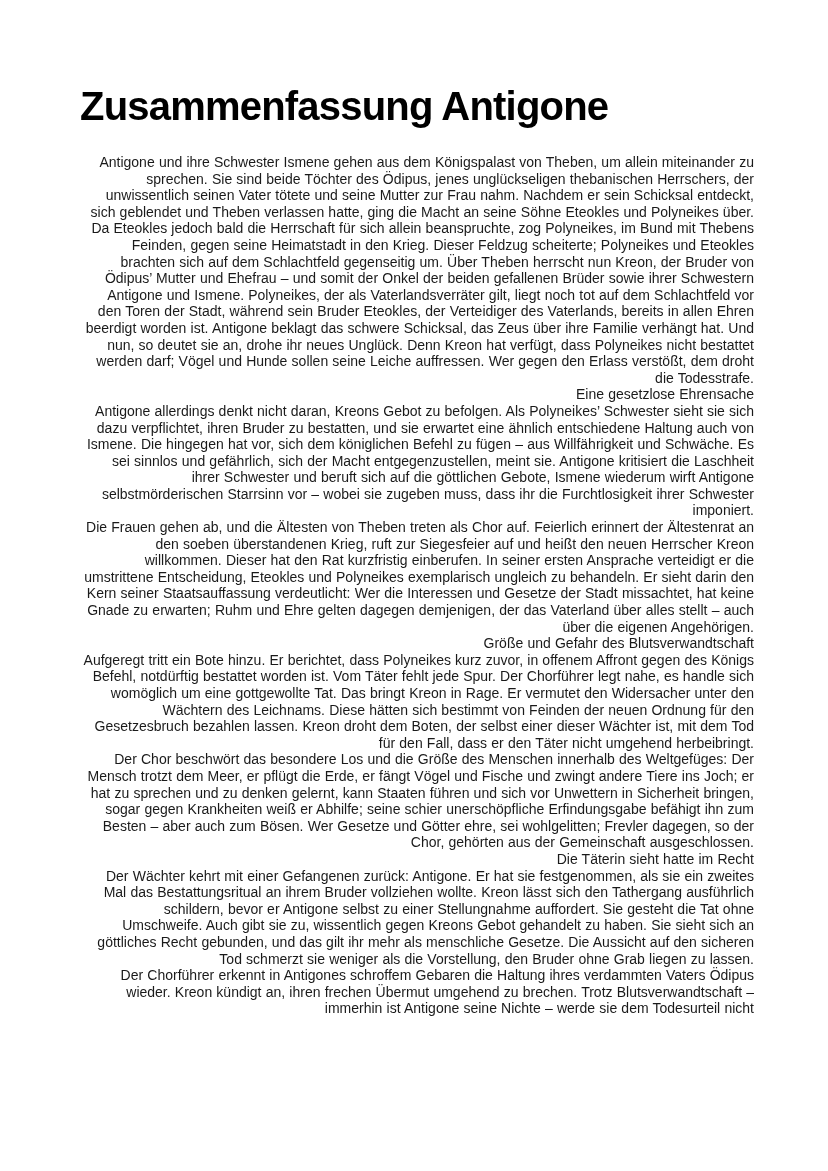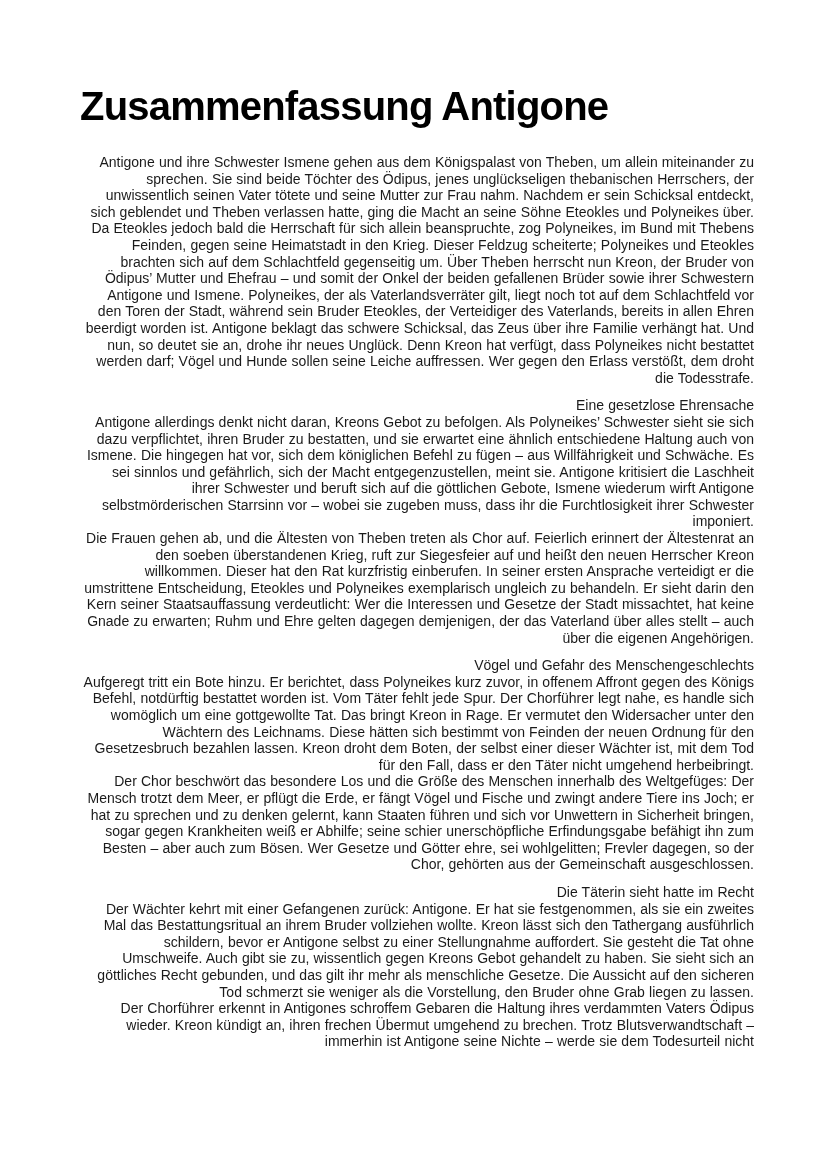--- a/index.html
+++ b/index.html
@@ -28,33 +28,32 @@
   }
   .doc-body p {
     margin: 0;
     font-size: 14px;
     line-height: 16.6px;
     text-align: right;
     word-spacing: 0.3px;
   }
   .doc-body p.heading {
     font-weight: 400; 
-    margin-top: 11px;
   }
 </style>
 </head>
 <body>
 
 <div class="page">
   <h1 class="doc-title">Zusammenfassung Antigone</h1>
   <div class="doc-body">
       <p class="body">Antigone und ihre Schwester Ismene gehen aus dem Königspalast von Theben, um allein miteinander zu sprechen. Sie sind beide Töchter des Ödipus, jenes unglückseligen thebanischen Herrschers, der unwissentlich seinen Vater tötete und seine Mutter zur Frau nahm. Nachdem er sein Schicksal entdeckt, sich geblendet und Theben verlassen hatte, ging die Macht an seine Söhne Eteokles und Polyneikes über. Da Eteokles jedoch bald die Herrschaft für sich allein beanspruchte, zog Polyneikes, im Bund mit Thebens Feinden, gegen seine Heimatstadt in den Krieg. Dieser Feldzug scheiterte; Polyneikes und Eteokles brachten sich auf dem Schlachtfeld gegenseitig um. Über Theben herrscht nun Kreon, der Bruder von Ödipus’ Mutter und Ehefrau – und somit der Onkel der beiden gefallenen Brüder sowie ihrer Schwestern Antigone und Ismene. Polyneikes, der als Vaterlandsverräter gilt, liegt noch tot auf dem Schlachtfeld vor den Toren der Stadt, während sein Bruder Eteokles, der Verteidiger des Vaterlands, bereits in allen Ehren beerdigt worden ist. Antigone beklagt das schwere Schicksal, das Zeus über ihre Familie verhängt hat. Und nun, so deutet sie an, drohe ihr neues Unglück. Denn Kreon hat verfügt, dass Polyneikes nicht bestattet werden darf; Vögel und Hunde sollen seine Leiche auffressen. Wer gegen den Erlass verstößt, dem droht die Todesstrafe.</p>
       <p class="heading">Eine gesetzlose Ehrensache</p>
       <p class="body">Antigone allerdings denkt nicht daran, Kreons Gebot zu befolgen. Als Polyneikes’ Schwester sieht sie sich dazu verpflichtet, ihren Bruder zu bestatten, und sie erwartet eine ähnlich entschiedene Haltung auch von Ismene. Die hingegen hat vor, sich dem königlichen Befehl zu fügen – aus Willfährigkeit und Schwäche. Es sei sinnlos und gefährlich, sich der Macht entgegenzustellen, meint sie. Antigone kritisiert die Laschheit ihrer Schwester und beruft sich auf die göttlichen Gebote, Ismene wiederum wirft Antigone selbstmörderischen Starrsinn vor – wobei sie zugeben muss, dass ihr die Furchtlosigkeit ihrer Schwester imponiert.</p>
       <p class="body">Die Frauen gehen ab, und die Ältesten von Theben treten als Chor auf. Feierlich erinnert der Ältestenrat an den soeben überstandenen Krieg, ruft zur Siegesfeier auf und heißt den neuen Herrscher Kreon willkommen. Dieser hat den Rat kurzfristig einberufen. In seiner ersten Ansprache verteidigt er die umstrittene Entscheidung, Eteokles und Polyneikes exemplarisch ungleich zu behandeln. Er sieht darin den Kern seiner Staatsauffassung verdeutlicht: Wer die Interessen und Gesetze der Stadt missachtet, hat keine Gnade zu erwarten; Ruhm und Ehre gelten dagegen demjenigen, der das Vaterland über alles stellt – auch über die eigenen Angehörigen.</p>
-      <p class="heading">Vögel und Gefahr des Menschengeschlechts</p>
+      <p class="heading">Größe und Gefahr des Blutsverwandtschaft</p>
       <p class="body">Aufgeregt tritt ein Bote hinzu. Er berichtet, dass Polyneikes kurz zuvor, in offenem Affront gegen des Königs Befehl, notdürftig bestattet worden ist. Vom Täter fehlt jede Spur. Der Chorführer legt nahe, es handle sich womöglich um eine gottgewollte Tat. Das bringt Kreon in Rage. Er vermutet den Widersacher unter den Wächtern des Leichnams. Diese hätten sich bestimmt von Feinden der neuen Ordnung für den Gesetzesbruch bezahlen lassen. Kreon droht dem Boten, der selbst einer dieser Wächter ist, mit dem Tod für den Fall, dass er den Täter nicht umgehend herbeibringt.</p>
       <p class="body">Der Chor beschwört das besondere Los und die Größe des Menschen innerhalb des Weltgefüges: Der Mensch trotzt dem Meer, er pflügt die Erde, er fängt Vögel und Fische und zwingt andere Tiere ins Joch; er hat zu sprechen und zu denken gelernt, kann Staaten führen und sich vor Unwettern in Sicherheit bringen, sogar gegen Krankheiten weiß er Abhilfe; seine schier unerschöpfliche Erfindungsgabe befähigt ihn zum Besten – aber auch zum Bösen. Wer Gesetze und Götter ehre, sei wohlgelitten; Frevler dagegen, so der Chor, gehörten aus der Gemeinschaft ausgeschlossen.</p>
       <p class="heading">Die Täterin sieht hatte im Recht</p>
       <p class="body">Der Wächter kehrt mit einer Gefangenen zurück: Antigone. Er hat sie festgenommen, als sie ein zweites Mal das Bestattungsritual an ihrem Bruder vollziehen wollte. Kreon lässt sich den Tathergang ausführlich schildern, bevor er Antigone selbst zu einer Stellungnahme auffordert. Sie gesteht die Tat ohne Umschweife. Auch gibt sie zu, wissentlich gegen Kreons Gebot gehandelt zu haben. Sie sieht sich an göttliches Recht gebunden, und das gilt ihr mehr als menschliche Gesetze. Die Aussicht auf den sicheren Tod schmerzt sie weniger als die Vorstellung, den Bruder ohne Grab liegen zu lassen.</p>
       <p class="body">Der Chorführer erkennt in Antigones schroffem Gebaren die Haltung ihres verdammten Vaters Ödipus wieder. Kreon kündigt an, ihren frechen Übermut umgehend zu brechen. Trotz Blutsverwandtschaft – immerhin ist Antigone seine Nichte – werde sie dem Todesurteil nicht</p>
     </div>
 </div>
 
 </body></html>

